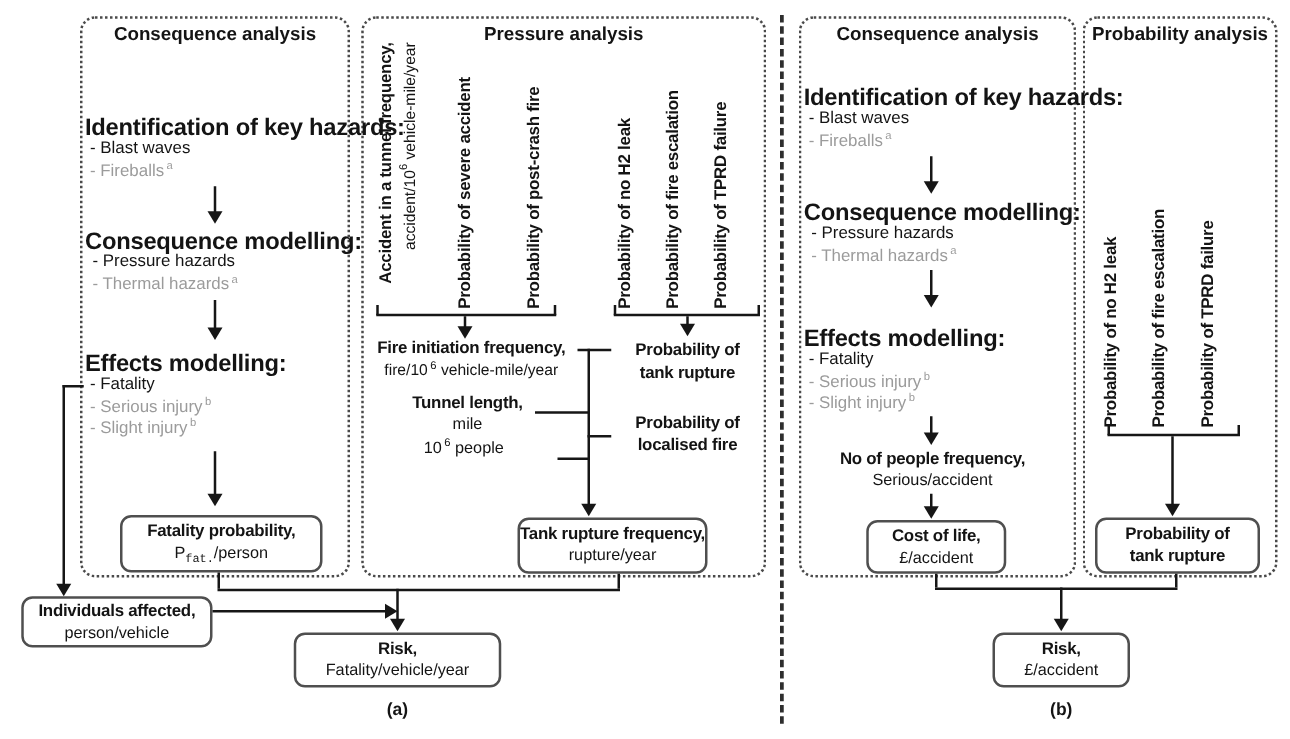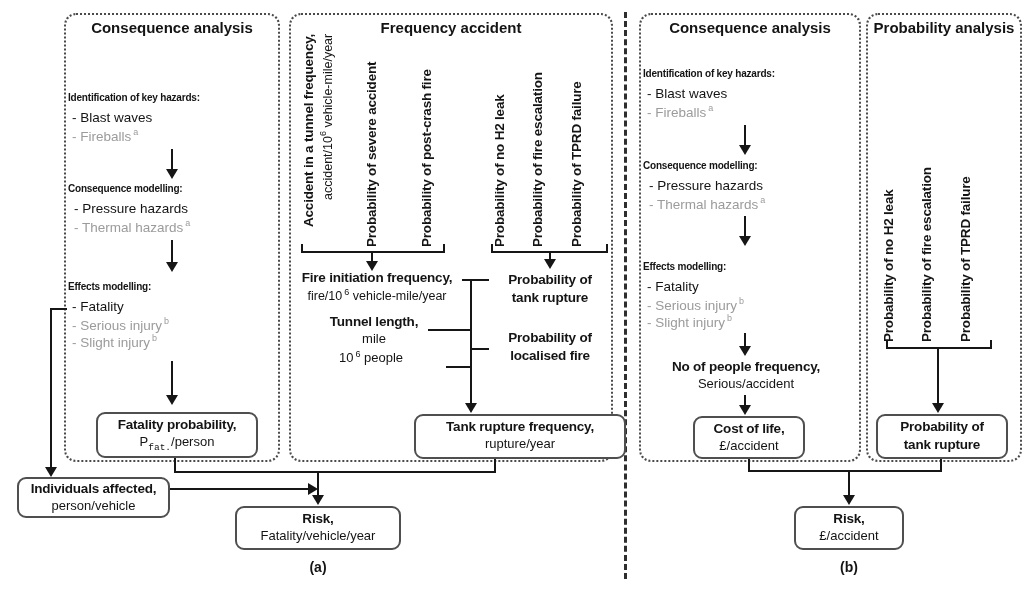--- a/index.html
+++ b/index.html
@@ -1,21 +1,21 @@
 <!DOCTYPE html>
 <html><head>
 <meta charset="utf-8">
 <style>
   html,body{margin:0;padding:0;background:#fff;}
   .stage{position:relative;width:1032px;height:591px;background:#fff;overflow:hidden;
          font-family:"Liberation Sans","DejaVu Sans",sans-serif;color:#141414;}
   .abs{position:absolute;}
   .panel{position:absolute;border:2px dotted #4a4a4a;border-radius:12px;box-sizing:border-box;background:#fff;}
   .title{position:absolute;font-weight:bold;font-size:15px;text-align:center;white-space:nowrap;}
-  .hd{position:absolute;font-weight:bold;font-size:10px;white-space:nowrap;letter-spacing:-0.2px;}
+  .hd{position:absolute;font-weight:bold;font-size:19px;white-space:nowrap;letter-spacing:-0.2px;}
   .it{position:absolute;font-size:13.5px;white-space:nowrap;}
   .muted{color:#9b9b9b;}
   .hl{position:absolute;height:2px;background:#161616;}
   .vl{position:absolute;width:2px;background:#161616;}
   .tk{position:absolute;width:2px;height:8px;background:#161616;}
   .ad{position:absolute;width:0;height:0;border-left:6px solid transparent;border-right:6px solid transparent;border-top:10px solid #161616;}
   .ar{position:absolute;width:0;height:0;border-top:6px solid transparent;border-bottom:6px solid transparent;border-left:10px solid #161616;}
   .obox{position:absolute;border:2px solid #4f4f4f;border-radius:9px;background:#fff;text-align:center;padding-top:2px;box-sizing:border-box;}
   .tg{position:absolute;text-align:center;white-space:nowrap;}
   .l1{display:block;font-weight:bold;font-size:13.5px;line-height:1.32;letter-spacing:-0.2px;}
@@ -35,21 +35,21 @@
 <div class="stage">
 
   <div class="panel" style="left:64px;top:13px;width:216px;height:449px"></div>
   <div class="panel" style="left:289px;top:13px;width:324px;height:449px"></div>
   <div class="panel" style="left:639px;top:13px;width:222px;height:449px"></div>
   <div class="panel" style="left:866px;top:13px;width:156px;height:449px"></div>
 
   <div class="abs" style="left:624px;top:12px;height:567px;border-left:3px dashed #2e2e2e"></div>
 
   <div class="title" style="left:64px;top:19px;width:216px">Consequence analysis</div>
-  <div class="title" style="left:289px;top:19px;width:324px">Frequency accident</div>
+  <div class="title" style="left:289px;top:19px;width:324px">Pressure analysis</div>
   <div class="title" style="left:639px;top:19px;width:222px">Consequence analysis</div>
   <div class="title" style="left:866px;top:19px;width:156px">Probability analysis</div>
 
   <div class="hd" style="left:68px;top:92px">Identification of key hazards:</div>
   <div class="it" style="left:72px;top:110px">- Blast waves</div>
   <div class="it muted" style="left:72px;top:127px"><span>- Fireballs</span><sup>a</sup></div>
   <div class="vl" style="left:171px;top:149px;height:21px"></div>
   <div class="ad" style="left:166px;top:169px"></div>
   <div class="hd" style="left:68px;top:183px">Consequence modelling:</div>
   <div class="it" style="left:74px;top:201px">- Pressure hazards</div>
@@ -125,21 +125,21 @@
   <div class="hl" style="left:491px;top:251px;width:117px"></div>
   <div class="tk" style="left:491px;top:244px"></div>
   <div class="tk" style="left:606px;top:244px"></div>
   <div class="vl" style="left:549px;top:253px;height:7px"></div>
   <div class="ad" style="left:544px;top:259px"></div>
 
   <div class="rot" style="left:491px;top:34px;height:213px;width:20px">Probability of no H2 leak</div>
   <div class="rot" style="left:529px;top:34px;height:213px;width:20px">Probability of fire escalation</div>
   <div class="rot" style="left:568px;top:34px;height:213px;width:20px">Probability of TPRD failure</div>
 
-  <div class="obox" style="left:414px;top:414px;width:212px;height:45px">
+  <div class="obox" style="left:414px;top:414px;width:152px;height:45px">
     <span class="l1">Tank rupture frequency,</span>
     <span class="l2">rupture/year</span>
   </div>
 
   <div class="vl" style="left:174px;top:458px;height:13px"></div>
   <div class="hl" style="left:174px;top:471px;width:322px"></div>
   <div class="vl" style="left:494px;top:459px;height:12px"></div>
   <div class="vl" style="left:317px;top:471px;height:25px"></div>
   <div class="ad" style="left:312px;top:495px"></div>
 

